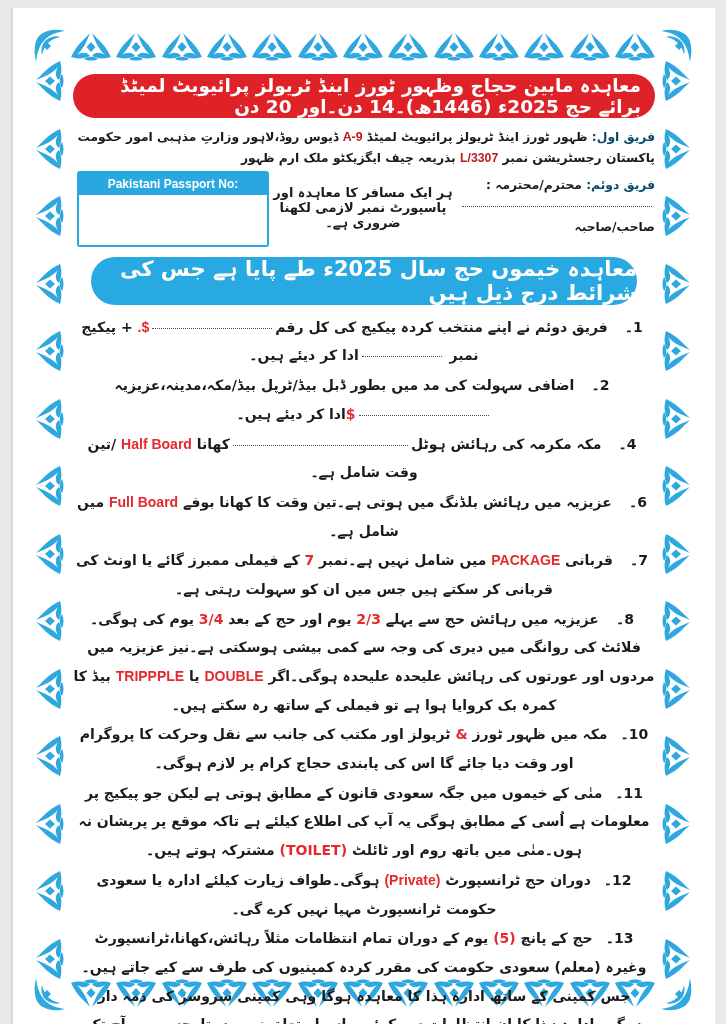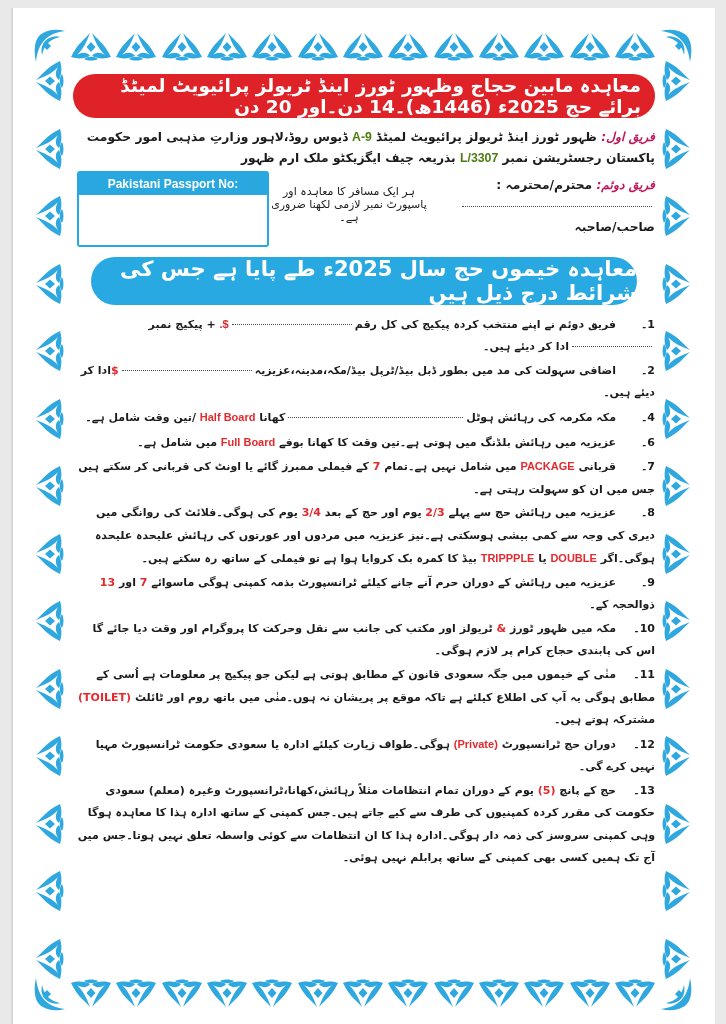--- a/index.html
+++ b/index.html
@@ -21,32 +21,32 @@
   .content{position:absolute;left:62px;right:60px;top:66px;bottom:56px;}
   .red-banner{height:44px;border-radius:22px;background:#df2128;color:#ffffff;display:flex;align-items:center;justify-content:center;
               font-size:18.5px;font-weight:700;direction:rtl;padding:0 14px;}
   .party-line{direction:rtl;text-align:right;font-size:12.3px;font-weight:700;margin-top:9px;line-height:1.7;}
   .hdr-row2{display:flex;direction:rtl;margin-top:2px;}
   .hdr-row2-right{flex:1;display:flex;flex-direction:row;}
   .passport-box{width:188px;border:2px solid #29a8e0;border-radius:3px;margin-left:4px;flex:0 0 auto;align-self:flex-start;}
   .passport-head{background:#29a8e0;color:#ffffff;font-family:"Liberation Sans",sans-serif;font-weight:700;font-size:12px;
                  text-align:center;padding:4px 2px;direction:ltr;}
   .passport-body{height:50px;background:#ffffff;}
-  .note-line{direction:rtl;text-align:center;font-size:11px;font-weight:400;margin-top:14px;}
+  .note-line{direction:rtl;text-align:center;font-size:13px;font-weight:700;margin-top:14px;}
   .blue-pill{height:48px;border-radius:26px;background:#29a9e1;color:#ffffff;display:flex;align-items:center;justify-content:center;
              font-size:21px;font-weight:700;direction:rtl;margin:10px 18px 8px 18px;}
   
   .terms{margin-top:4px;}
-  .term{direction:rtl;text-align:right;font-size:11px;font-weight:700;line-height:2.05;margin-bottom:1px;}
+  .term{direction:rtl;text-align:center;font-size:14px;font-weight:700;line-height:2.05;margin-bottom:1px;}
   .tnum{display:inline-block;min-width:26px;margin-left:13px;font-weight:700;}
   .seg-n{color:#1b1b1b;}
   .seg-r{color:#e42a2e;}
   .seg-rb{color:#e42a2e;font-family:"Liberation Sans",sans-serif;font-weight:700;}
-  .seg-bk{font-family:"Liberation Sans",sans-serif;font-weight:700;color:#4d7c0f;}
-  .seg-lbl{color:#be185d;font-style:italic;}
+  .seg-bk{font-family:"Liberation Sans",sans-serif;font-weight:700;color:#b91c1c;}
+  .seg-lbl{color:#0c4a6e;}
   .seg-d{display:inline-block;height:5px;border-bottom:1.5px dotted #4a4a4a;margin:0 3px;transform:translateY(-3px);}
 </style>
 </head>
 <body>
 
 <div class="page">
 
   <div class="band-h band-top" id="band-top">
       <div class="m">
         <svg width="44" height="30" viewBox="0 0 44 30" xmlns="http://www.w3.org/2000/svg">
@@ -645,23 +645,22 @@
 
     <div class="blue-pill">
       <span>معاہدہ خیموں حج سال 2025ء طے پایا ہے جس کی شرائط درج ذیل ہیں</span>
     </div>
 
     <div class="terms" id="terms-list">
         <div class="term"><span class="tnum">1۔</span><span class="seg-n">فریق دوئم نے اپنے منتخب کردہ پیکیج کی کل رقم</span><span class="seg-d" style="width: 120px;"></span><span class="seg-rb">$.</span><span class="seg-n"> + پیکیج نمبر </span><span class="seg-d" style="width: 80px;"></span><span class="seg-n">ادا کر دیئے ہیں۔</span></div>
         <div class="term"><span class="tnum">2۔</span><span class="seg-n">اضافی سہولت کی مد میں بطور ڈبل بیڈ/ٹرپل بیڈ/مکہ،مدینہ،عزیزیہ</span><span class="seg-d" style="width: 130px;"></span><span class="seg-r">$</span><span class="seg-n">ادا کر دیئے ہیں۔</span></div>
         <div class="term"><span class="tnum">4۔</span><span class="seg-n">مکہ مکرمہ کی رہائش ہوٹل</span><span class="seg-d" style="width: 175px;"></span><span class="seg-n">کھانا </span><span class="seg-rb">Half Board</span><span class="seg-n"> /تین وقت شامل ہے۔</span></div>
         <div class="term"><span class="tnum">6۔</span><span class="seg-n">عزیزیہ میں رہائش بلڈنگ میں ہوتی ہے۔تین وقت کا کھانا بوفے </span><span class="seg-rb">Full Board</span><span class="seg-n"> میں شامل ہے۔</span></div>
-        <div class="term"><span class="tnum">7۔</span><span class="seg-n">قربانی </span><span class="seg-rb">PACKAGE</span><span class="seg-n"> میں شامل نہیں ہے۔تمام </span><span class="seg-r">7</span><span class="seg-n"> کے فیملی ممبرز گائے یا اونٹ کی قربانی کر سکتے ہیں جس میں ان کو سہولت رہتی ہے۔</span></div>
+        <div class="term"><span class="tnum">7۔</span><span class="seg-n">قربانی </span><span class="seg-rb">PACKAGE</span><span class="seg-n"> میں شامل نہیں ہے۔نمبر </span><span class="seg-r">7</span><span class="seg-n"> کے فیملی ممبرز گائے یا اونٹ کی قربانی کر سکتے ہیں جس میں ان کو سہولت رہتی ہے۔</span></div>
         <div class="term"><span class="tnum">8۔</span><span class="seg-n">عزیزیہ میں رہائش حج سے پہلے </span><span class="seg-r">2/3</span><span class="seg-n"> یوم اور حج کے بعد </span><span class="seg-r">3/4</span><span class="seg-n"> یوم کی ہوگی۔فلائٹ کی روانگی میں دیری کی وجہ سے کمی بیشی ہوسکتی ہے۔نیز عزیزیہ میں مردوں اور عورتوں کی رہائش علیحدہ علیحدہ ہوگی۔اگر </span><span class="seg-rb">DOUBLE</span><span class="seg-n"> یا </span><span class="seg-rb">TRIPPPLE</span><span class="seg-n"> بیڈ کا کمرہ بک کروایا ہوا ہے تو فیملی کے ساتھ رہ سکتے ہیں۔</span></div>
-        <div class="term"><span class="tnum">9۔</span><span class="seg-n">عزیزیہ میں رہائش کے دوران حرم آنے جانے کیلئے ٹرانسپورٹ بذمہ کمپنی ہوگی ماسوائے </span><span class="seg-r">7</span><span class="seg-n"> اور </span><span class="seg-r">13</span><span class="seg-n"> ذوالحجہ کے۔</span></div>
         <div class="term"><span class="tnum">10۔</span><span class="seg-n">مکہ میں ظہور ٹورز </span><span class="seg-r">&amp;</span><span class="seg-n"> ٹریولز اور مکتب کی جانب سے نقل وحرکت کا پروگرام اور وقت دیا جائے گا اس کی پابندی حجاج کرام پر لازم ہوگی۔</span></div>
         <div class="term"><span class="tnum">11۔</span><span class="seg-n">منٰی کے خیموں میں جگہ سعودی قانون کے مطابق ہوتی ہے لیکن جو پیکیج پر معلومات ہے اُسی کے مطابق ہوگی یہ آپ کی اطلاع کیلئے ہے تاکہ موقع پر پریشان نہ ہوں۔منٰی میں باتھ روم اور ٹائلٹ </span><span class="seg-r">(TOILET)</span><span class="seg-n"> مشترکہ ہوتے ہیں۔</span></div>
         <div class="term"><span class="tnum">12۔</span><span class="seg-n">دوران حج ٹرانسپورٹ </span><span class="seg-rb">(Private)</span><span class="seg-n"> ہوگی۔طواف زیارت کیلئے ادارہ یا سعودی حکومت ٹرانسپورٹ مہیا نہیں کرے گی۔</span></div>
         <div class="term"><span class="tnum">13۔</span><span class="seg-n">حج کے پانچ </span><span class="seg-r">(5)</span><span class="seg-n"> یوم کے دوران تمام انتظامات مثلاً رہائش،کھانا،ٹرانسپورٹ وغیرہ (معلم) سعودی حکومت کی مقرر کردہ کمپنیوں کی طرف سے کیے جاتے ہیں۔جس کمپنی کے ساتھ ادارہ ہذا کا معاہدہ ہوگا وہی کمپنی سروسز کی ذمہ دار ہوگی۔ادارہ ہذا کا ان انتظامات سے کوئی واسطہ تعلق نہیں ہوتا۔جس میں آج تک ہمیں کسی بھی کمپنی کے ساتھ پرابلم نہیں ہوئی۔</span></div>
       </div>
 
   </div>
 </div>
 
 </body></html>

